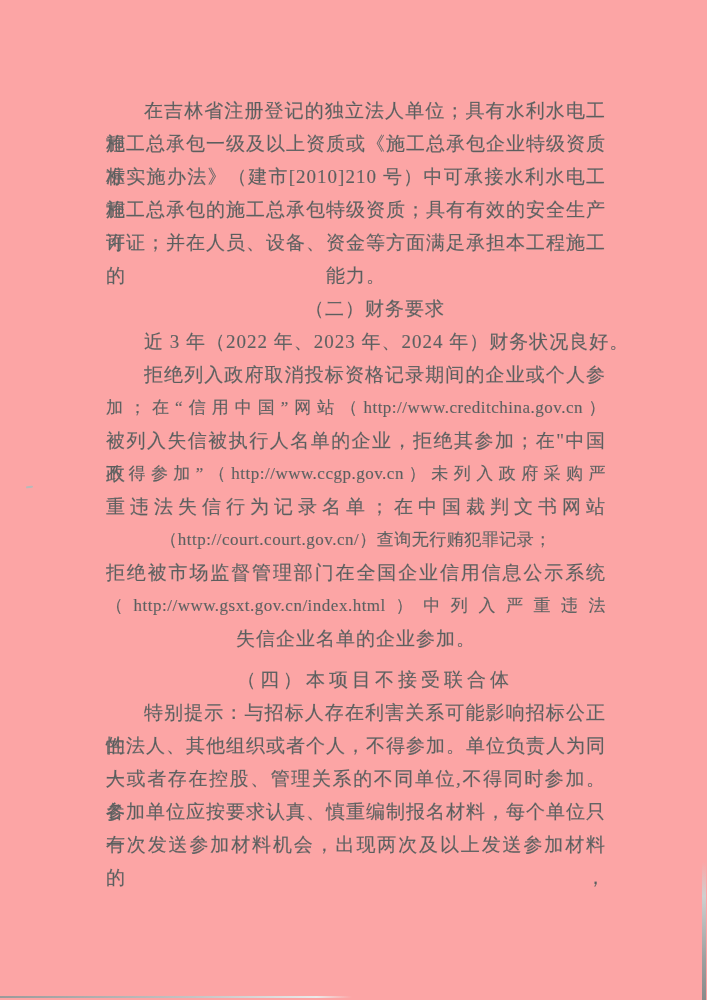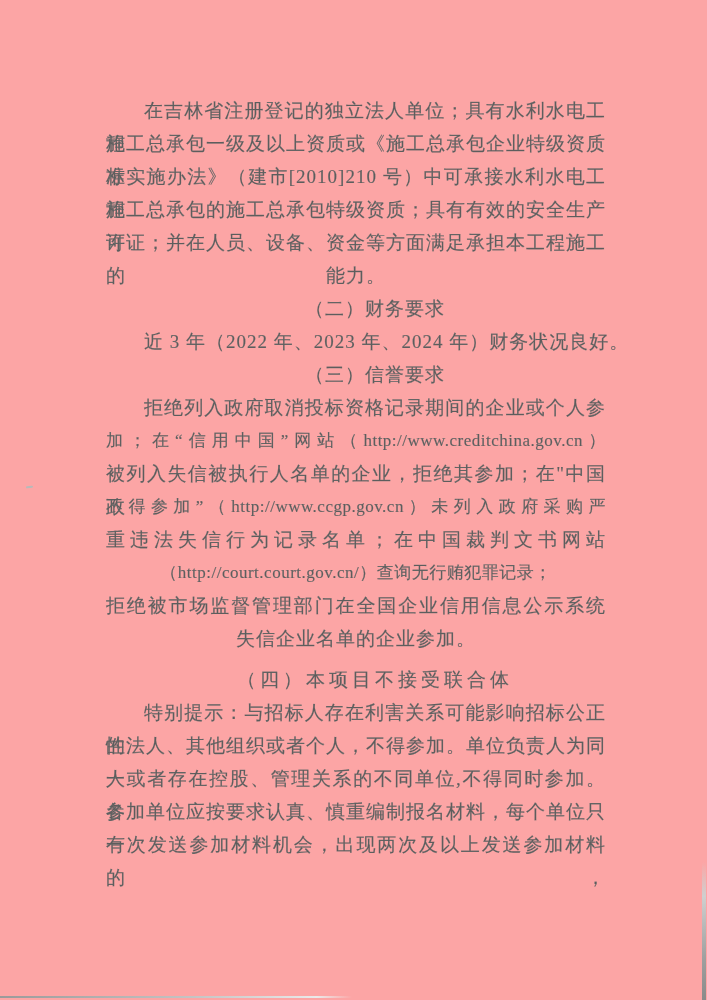--- a/index.html
+++ b/index.html
@@ -89,28 +89,28 @@
 
   <div class="text-block">
     <div class="ln indent just">在吉林省注册登记的独立法人单位；具有水利水电工程</div>
     <div class="ln just">施工总承包一级及以上资质或《施工总承包企业特级资质标</div>
     <div class="ln just">准实施办法》（建市[2010]210 号）中可承接水利水电工程</div>
     <div class="ln just">施工总承包的施工总承包特级资质；具有有效的安全生产许</div>
     <div class="ln just">可证；并在人员、设备、资金等方面满足承担本工程施工的</div>
     <div class="ln">能力。</div>
     <div class="ln indent">（二）财务要求</div>
     <div class="ln indent">近 3 年（2022 年、2023 年、2024 年）财务状况良好。</div>
-    <div class="ln indent">（三）信誉要求</div>
     <div class="ln indent just">拒绝列入政府取消投标资格记录期间的企业或个人参</div>
     <div class="ln just tight">加；在“信用中国”网站（http://www.creditchina.gov.cn）</div>
     <div class="ln just">被列入失信被执行人名单的企业，拒绝其参加；在"中国政</div>
     <div class="ln just tight">不得参加”（http://www.ccgp.gov.cn）未列入政府采购严</div>
     <div class="ln just">重违法失信行为记录名单；在中国裁判文书网站</div>
     <div class="ln tight">（http://court.court.gov.cn/）查询无行贿犯罪记录；</div>
     <div class="ln just">拒绝被市场监督管理部门在全国企业信用信息公示系统</div>
+    <div class="ln just tight">（http://www.gsxt.gov.cn/index.html）中列入严重违法</div>
     <div class="ln">失信企业名单的企业参加。</div>
     <div class="ln indent spaced">（四）本项目不接受联合体</div>
     <div class="ln indent just">特别提示：与招标人存在利害关系可能影响招标公正性</div>
     <div class="ln just">的法人、其他组织或者个人，不得参加。单位负责人为同一</div>
     <div class="ln just">人或者存在控股、管理关系的不同单位,不得同时参加。各</div>
     <div class="ln just">参加单位应按要求认真、慎重编制报名材料，每个单位只有</div>
     <div class="ln just">一次发送参加材料机会，出现两次及以上发送参加材料的，</div>
   </div>
 
   <div class="artifact-dash"></div>

